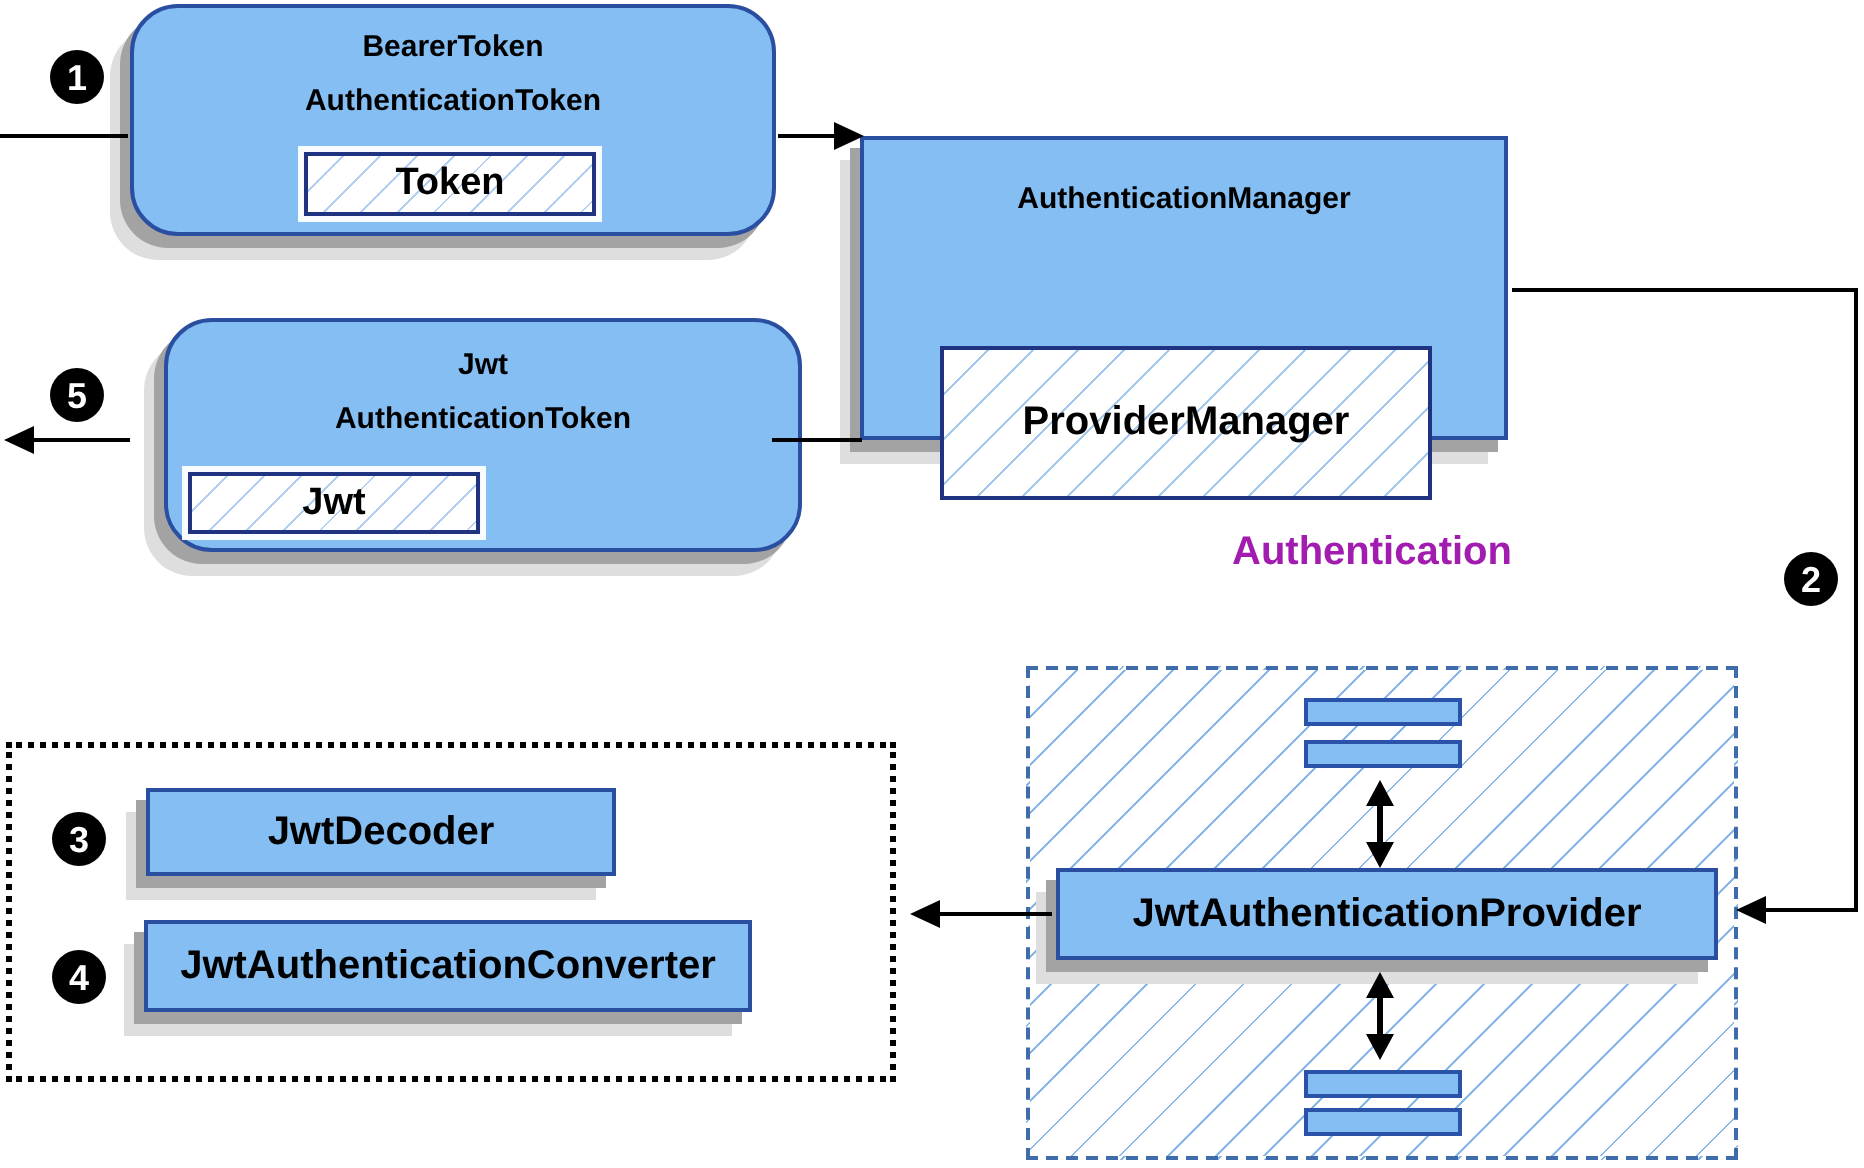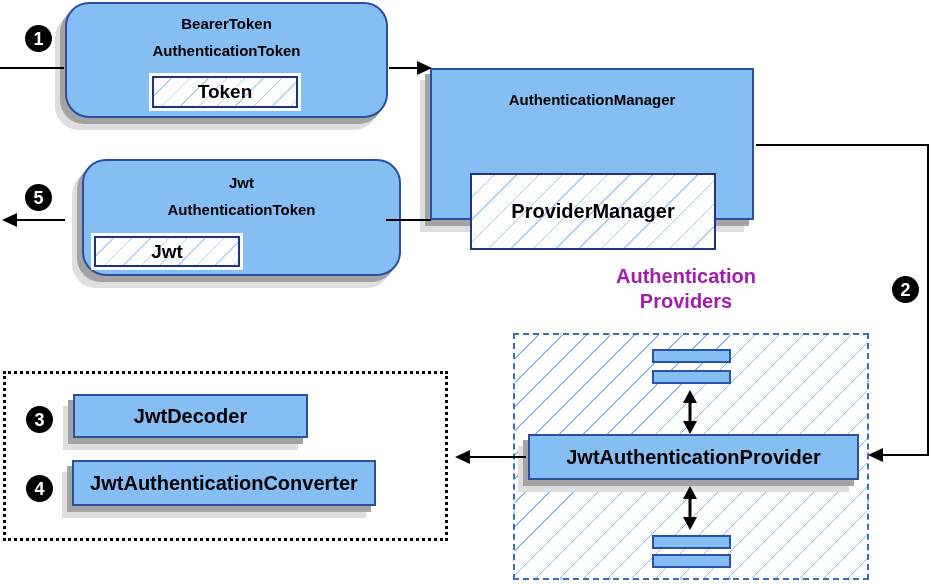--- a/index.html
+++ b/index.html
@@ -77,21 +77,20 @@
   <div class="node rounded" style="left:66px;top:159px;width:319px;height:117px;margin-left:16px;">
     <div class="node-title" style="margin-top:8px;">
       <div>Jwt</div>
       <div>AuthenticationToken</div>
     </div>
     <div class="chip" style="left:10px;top:75px;width:146px;height:31px;">Jwt</div>
   </div>
 
   <div class="group-label">
     <div>Authentication</div>
-    <div>Providers</div>
   </div>
 
   <div class="dashed-group"></div>
 
   <div class="slot-bar" style="left:652px;top:349px;"></div>
   <div class="slot-bar" style="left:652px;top:370px;"></div>
   <div class="slot-bar" style="left:652px;top:535px;"></div>
   <div class="slot-bar" style="left:652px;top:554px;"></div>
 
   <div class="node flat" style="left:528px;top:434px;width:331px;height:46px;">JwtAuthenticationProvider</div>

